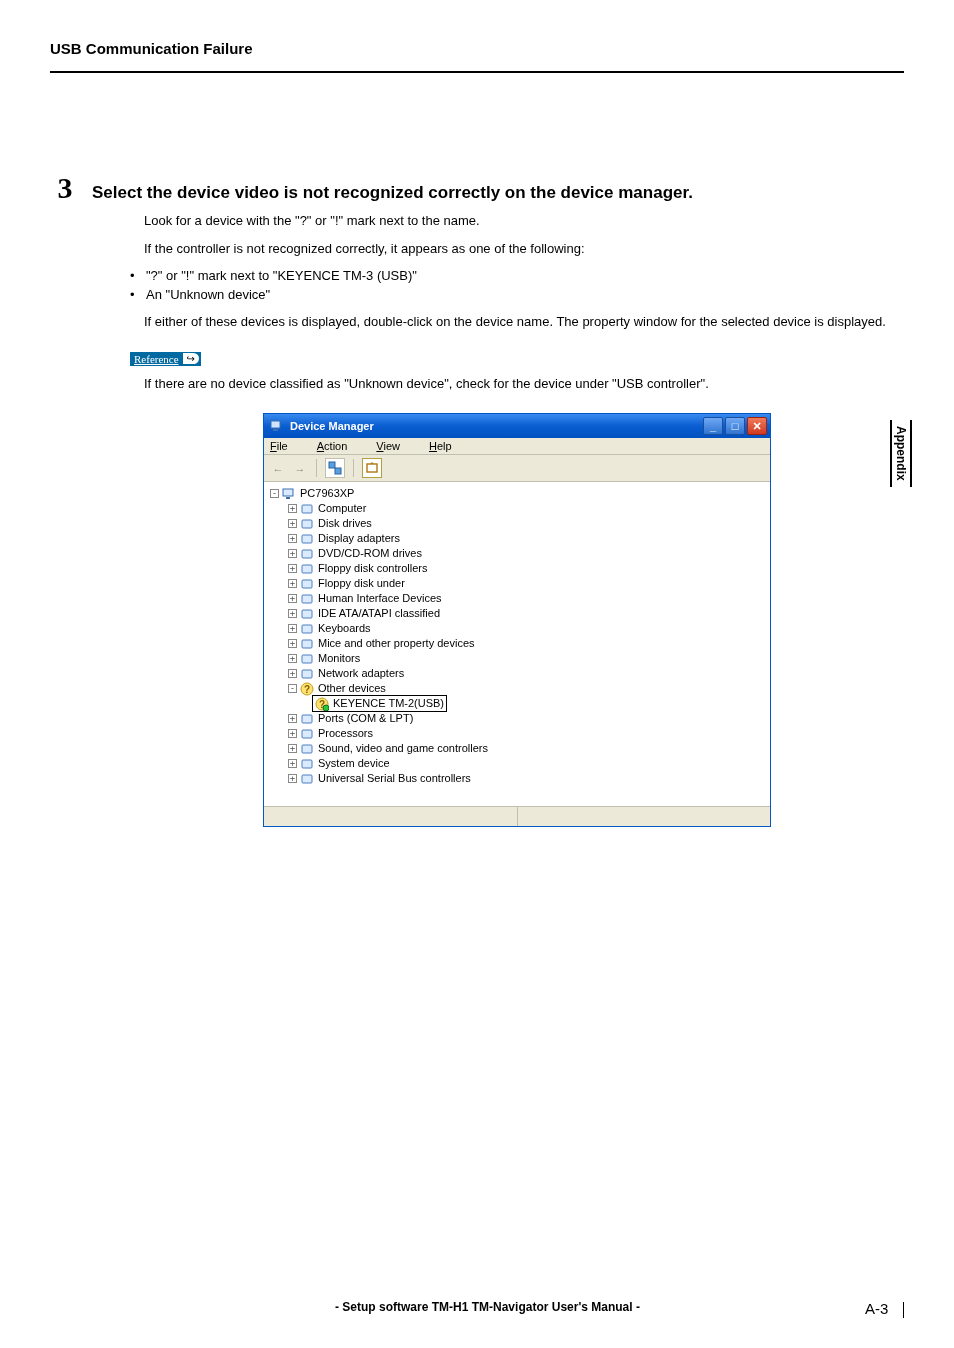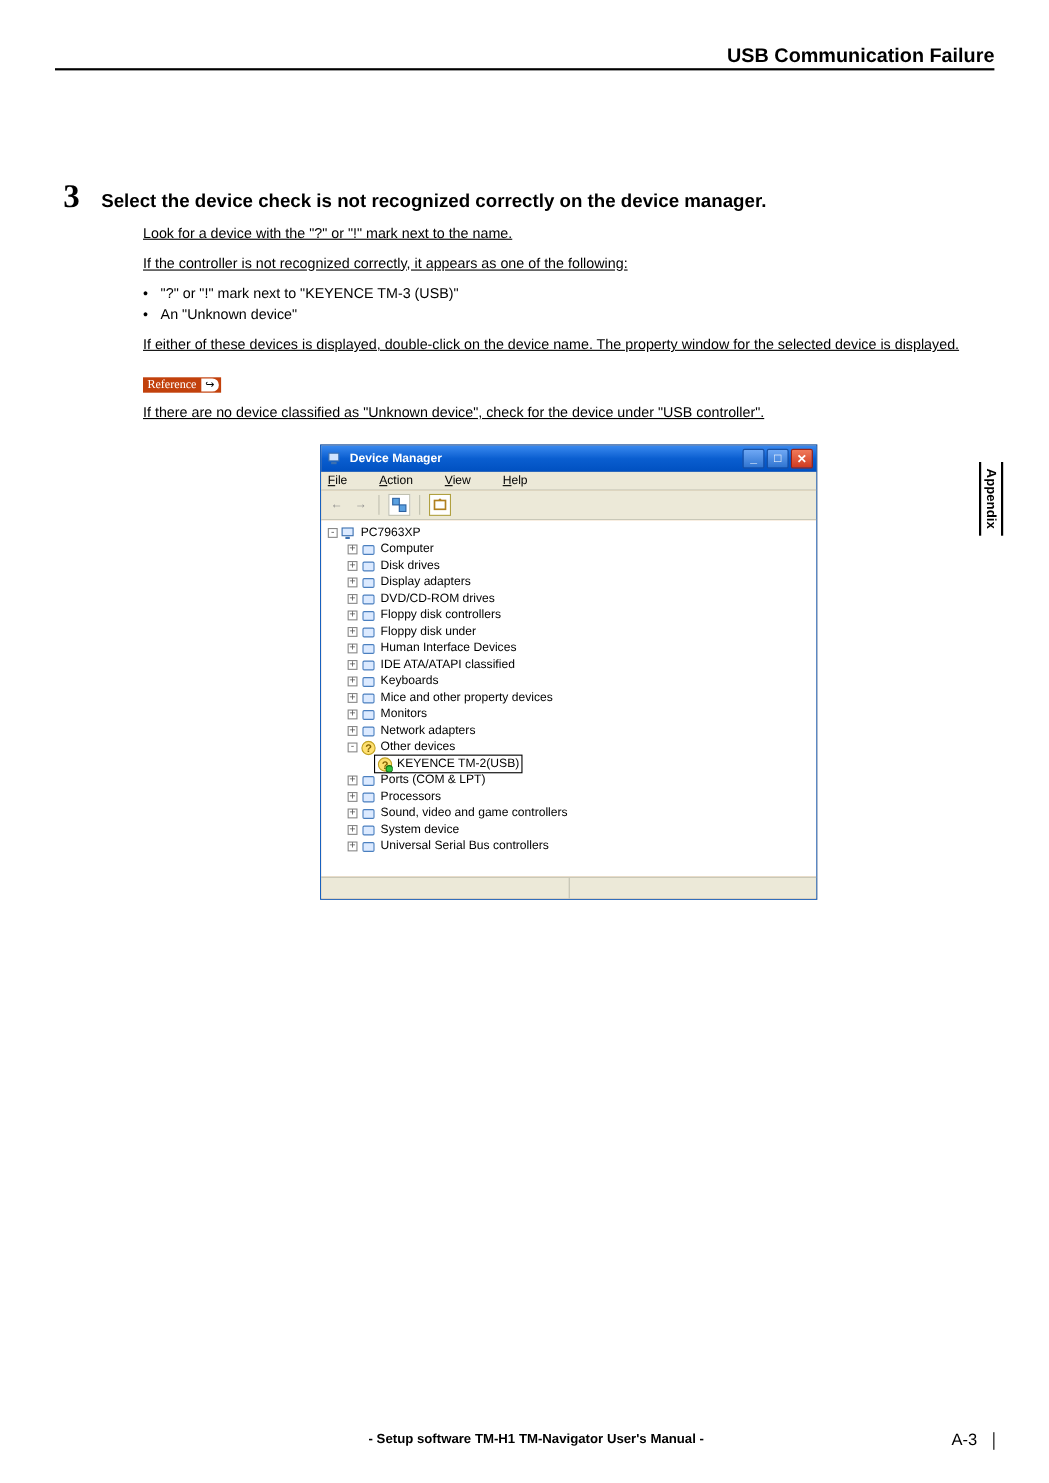--- a/index.html
+++ b/index.html
@@ -10,24 +10,24 @@
     color: #000;
     background: #fff;
     width: 954px;
   }
   .page {
     padding: 40px 50px 30px 50px;
     position: relative;
     min-height: 1348px;
   }
   .header-right {
-    text-align: right;
-    font-size: 18px;
+    text-align: left;
+    font-size: 15px;
     font-weight: bold;
-    margin-bottom: 1px;
+    margin-bottom: 14px;
   }
   .header-rule {
     border: none;
     border-top: 2px solid #000;
     margin: 0 0 100px 0;
   }
   .step-row {
     display: flex;
     align-items: baseline;
     gap: 12px;
@@ -40,51 +40,52 @@
     width: 30px;
     text-align: center;
   }
   .step-title {
     font-size: 17px;
     font-weight: bold;
   }
   .body-indent {
     margin-left: 42px;
   }
-  .p { margin: 8px 0; line-height: 1.5; text-decoration: underline; }
+  .p { margin: 8px 14px; line-height: 1.5; }
   .bullets { margin: 10px 0 10px 0; padding-left: 0; list-style: none; }
   .bullets li { margin: 4px 0; padding-left: 16px; position: relative; }
   .bullets li::before { content: "•"; position: absolute; left: 0; }
   .reference-tag {
     display: inline-flex;
     align-items: center;
-    background: #c2410c;
+    background: #0369a1;
     color: #fff;
     font-size: 11px;
     padding: 1px 2px 1px 4px;
     margin-top: 12px;
     font-family: "Times New Roman", serif;
+    text-decoration: underline;
   }
   .reference-tag .tab {
     background: #fff;
     color: #000;
     border-radius: 0 6px 6px 0;
     padding: 0 4px;
     margin-left: 4px;
     font-size: 10px;
   }
 
   
   .dm-window {
-    width: 452px;
+    width: 508px;
     margin: 20px auto 0 auto;
     border: 1px solid #0058c6;
     font-family: Tahoma, Arial, sans-serif;
     font-size: 11px;
-    background: #fdba74;
+    background: #d946ef;
   }
   .dm-titlebar {
     background: linear-gradient(to bottom, #3a8af0, #0a5ed0 50%, #0050c0);
     color: #fff;
     display: flex;
     align-items: center;
     justify-content: space-between;
     padding: 3px 3px 3px 6px;
     font-weight: bold;
     height: 24px;
@@ -199,21 +200,21 @@
 </head>
 <body>
 
 <div class="page">
 
   <div class="header-right">USB Communication Failure</div>
   <hr class="header-rule">
 
   <div class="step-row">
     <div class="step-num">3</div>
-    <div class="step-title">Select the device check is not recognized correctly on the device manager.</div>
+    <div class="step-title">Select the device video is not recognized correctly on the device manager.</div>
   </div>
 
   <div class="body-indent" style="margin-left:80px;">
     <div class="p">Look for a device with the "?" or "!" mark next to the name.</div>
     <div class="p">If the controller is not recognized correctly, it appears as one of the following:</div>
     <ul class="bullets">
       <li>"?" or "!" mark next to "KEYENCE TM-3 (USB)"</li>
       <li>An "Unknown device"</li>
     </ul>
     <div class="p">If either of these devices is displayed, double-click on the device name. The property window for the selected device is displayed.</div>

